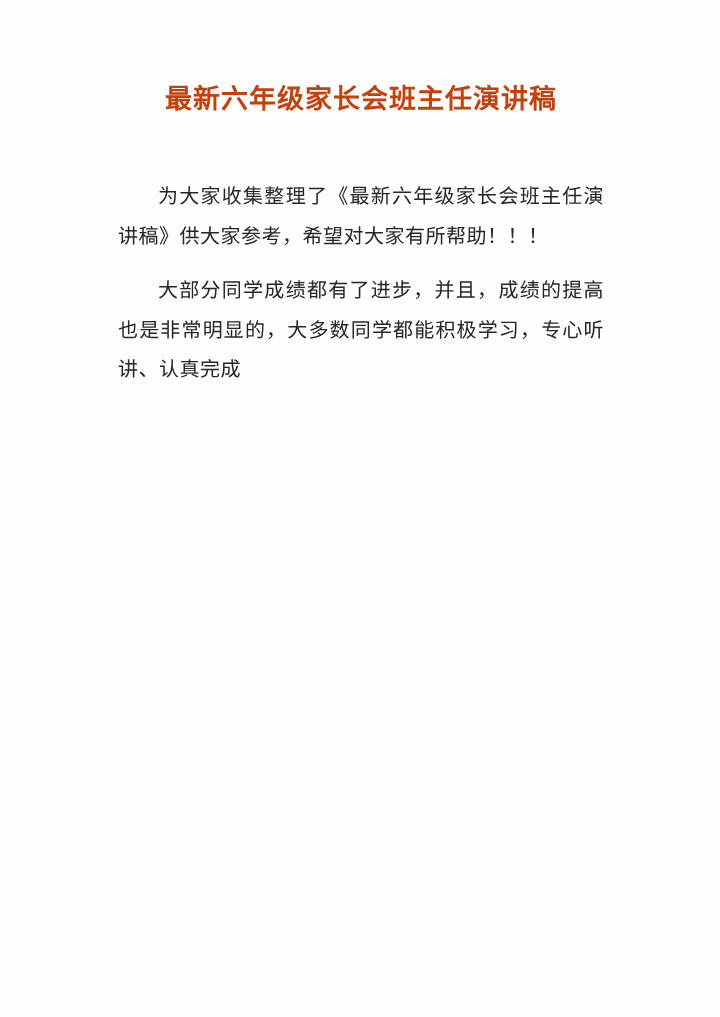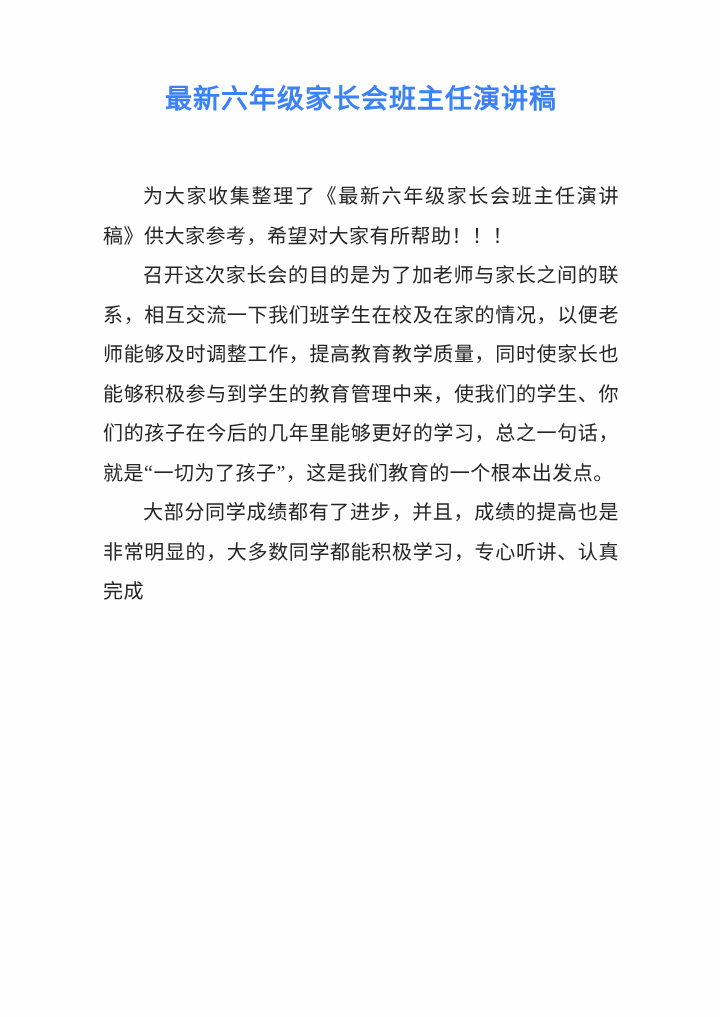--- a/index.html
+++ b/index.html
@@ -19,38 +19,37 @@
     font-family: "Liberation Serif", "DejaVu Serif", serif;
     color: #262626;
   }
   .doc-title {
     margin: 0 0 62px 0;
     font-size: 27px;
     line-height: 31px;
     font-weight: bold;
     text-align: center;
     letter-spacing: 1px;
-    color: #3b82f6;
+    color: #c2410c;
   }
   .doc-body p {
-    margin: 0;
+    margin: 15px;
     font-size: 20px;
     line-height: 39.5px;
     text-align: justify;
     text-justify: inter-ideograph;
     text-indent: 2em;
     letter-spacing: 0.5px;
     word-break: break-all;
     color: #262626;
   }
 </style>
 </head>
 <body>
 
 <div class="page">
   <h1 class="doc-title">最新六年级家长会班主任演讲稿</h1>
 
   <div class="doc-body">
     <p>为大家收集整理了《最新六年级家长会班主任演讲稿》供大家参考，希望对大家有所帮助！！！</p>
-    <p>召开这次家长会的目的是为了加老师与家长之间的联系，相互交流一下我们班学生在校及在家的情况，以便老师能够及时调整工作，提高教育教学质量，同时使家长也能够积极参与到学生的教育管理中来，使我们的学生、你们的孩子在今后的几年里能够更好的学习，总之一句话，就是“一切为了孩子”，这是我们教育的一个根本出发点。</p>
     <p>大部分同学成绩都有了进步，并且，成绩的提高也是非常明显的，大多数同学都能积极学习，专心听讲、认真完成</p>
   </div>
 </div>
 
 </body></html>

